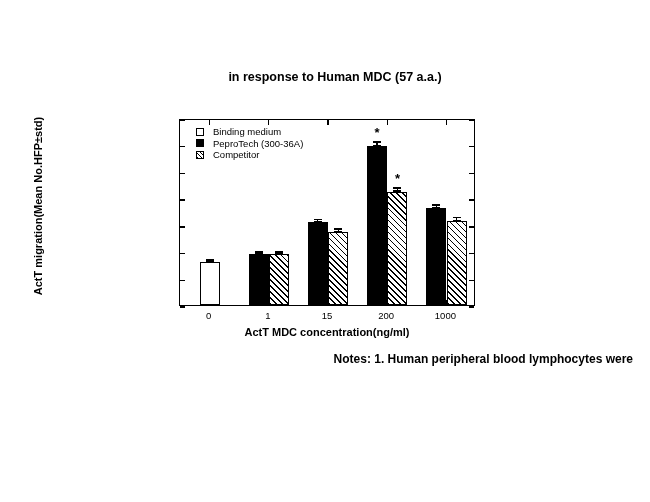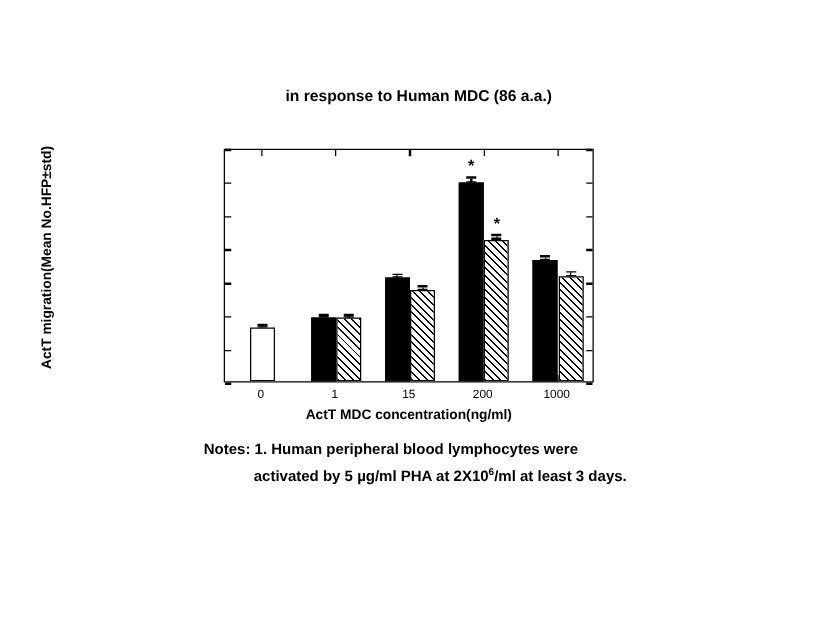--- a/index.html
+++ b/index.html
@@ -180,33 +180,33 @@
   
   #notes {
     position: absolute;
     left: 163px;
     top: 349px;
     font-size: 12px;
     font-weight: bold;
     line-height: 21.5px;
     width: 470px;
   }
-  .note-line { white-space: nowrap; }
+  .note-line { white-space: nowrap; text-align: right; }
   .note-indent { padding-left: 40px; }
   .note-line sup {
     font-size: 8px;
     vertical-align: super;
     line-height: 0;
   }
 </style>
 </head>
 <body>
 
 <div id="figure-title">
-  <span class="line">in response to Human MDC (86 a.a.)</span>
+  <span class="line">in response to Human MDC (57 a.a.)</span>
 </div>
 
 <div id="plot-wrap">
 
   <div id="y-axis-title">ActT migration(Mean No.HFP±std)</div>
 
   <div id="plot-frame">
 
   <div class="y-tick-mark" style="top: 186.3px;"></div>
       <div class="y-tick-mark right" style="top: 186.3px;"></div>
@@ -269,25 +269,36 @@
       <div class="errcap" style="left: 252.15px; bottom: 99.3771px; width: 8px;"></div>
       <div class="errcap" style="left: 252.15px; bottom: 96.7057px; width: 8px;"></div>
       <div class="bar fill-hatch" style="left: 266.65px; width: 20px; height: 83.8829px;"></div>
       <div class="errbar" style="left: 276px; bottom: 83.8829px; height: 2.67143px;"></div>
       <div class="errcap" style="left: 272.65px; bottom: 86.5543px; width: 8px;"></div>
       <div class="errcap" style="left: 272.65px; bottom: 83.8829px; width: 8px;"></div>
     </div>
 
   <div id="x-axis-title">ActT MDC concentration(ng/ml)</div>
 
+  <div id="legend">
+      <div class="legend-row">
+        <span class="legend-swatch fill-white"></span>
+        <span class="legend-label">Binding medium</span>
+      </div>
+      <div class="legend-row">
+        <span class="legend-swatch fill-black"></span>
+        <span class="legend-label">PeproTech (300-36A)</span>
+      </div>
+      <div class="legend-row">
+        <span class="legend-swatch fill-hatch"></span>
+        <span class="legend-label">Competitor</span>
+      </div>
+    </div>
 <div class="x-tick-label" style="left: 208.6px;">0</div>
     <div class="x-tick-label" style="left: 267.8px;">1</div>
     <div class="x-tick-label" style="left: 327px;">15</div>
     <div class="x-tick-label" style="left: 386.2px;">200</div>
     <div class="x-tick-label" style="left: 445.4px;">1000</div>
   </div>
 
 <div id="notes">
   <div class="note-line">Notes: 1. Human peripheral blood lymphocytes were</div>
-  <div class="note-line note-indent">
-    <span>activated by 5 µg/ml PHA at 2X10</span><sup>6</sup><span>/ml at least 3 days.</span>
-  </div>
 </div>
 
 </body></html>

